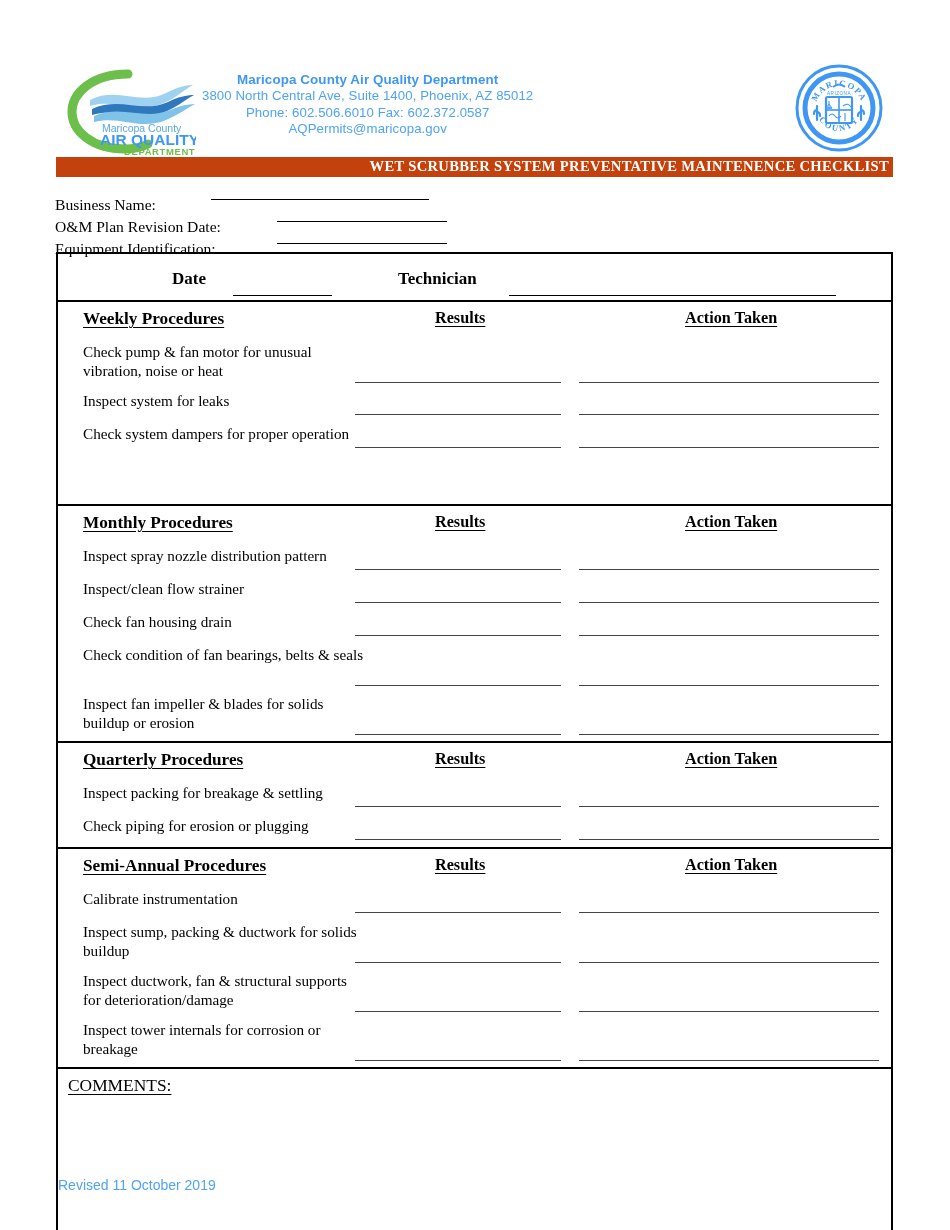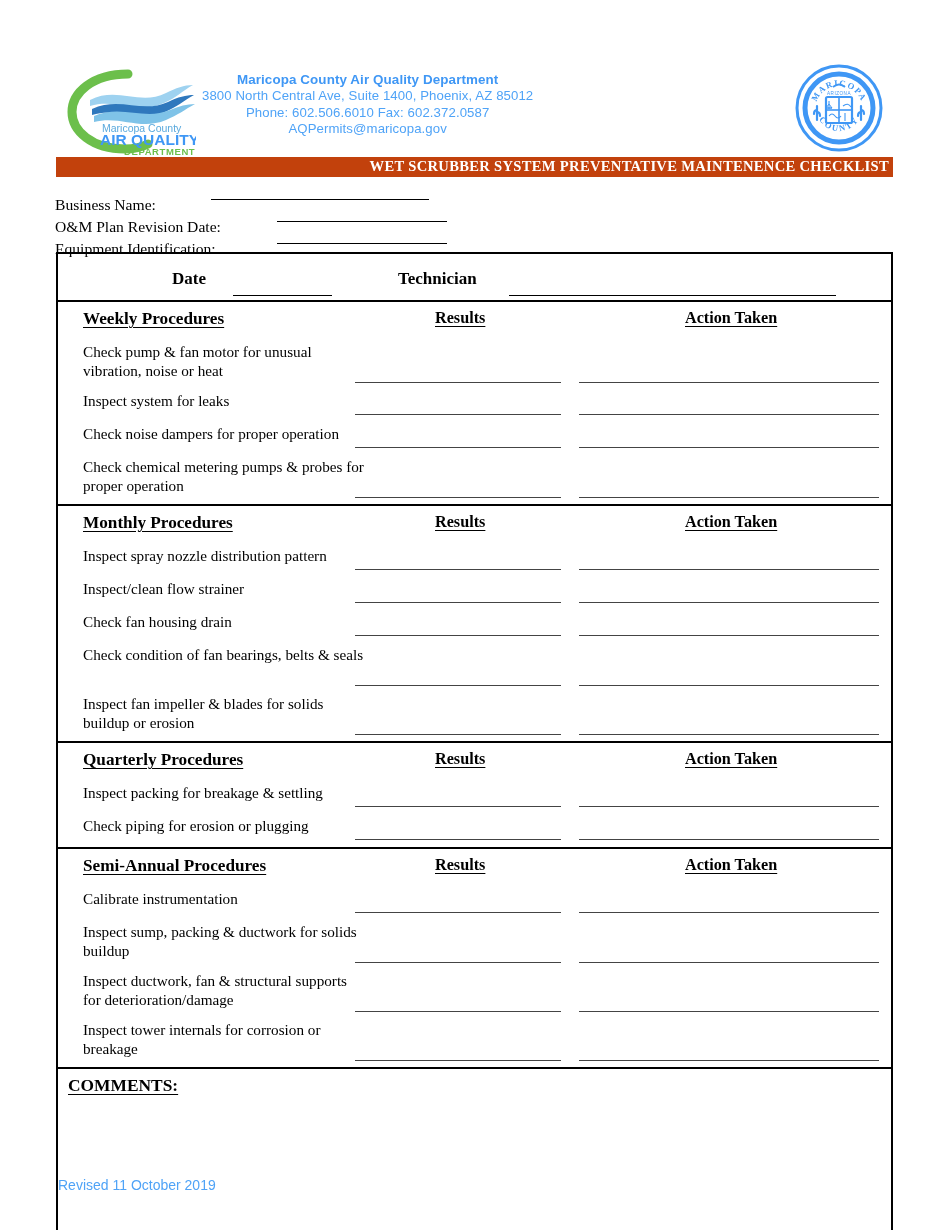--- a/index.html
+++ b/index.html
@@ -169,21 +169,21 @@
   }
   .answer-rule.results { left: 282px; width: 206px; }
   .answer-rule.action  { left: 506px; width: 300px; }
   .procedure-row.single .answer-rule { bottom: 7px; }
   .procedure-row.double .answer-rule { bottom: 6px; }
 
   
   #comments-block { position: absolute; left: 0; right: 0; }
   #comments-label {
     position: absolute; left: 10px; top: 8px;
-    font-weight: bold; font-size: 17.4px;
+    font-weight: normal; font-size: 17.4px;
     text-decoration: underline;
     text-underline-offset: 2.5px;
   }
   #comments-area {
     position: absolute;
     left: 6px; top: 38px; right: 6px; height: 60px;
   }
 
   
   #revision-footer {
@@ -288,26 +288,21 @@
           <div class="procedure-text">Check pump &amp; fan motor for unusual vibration, noise or heat</div>
           <span class="answer-rule results"></span>
           <span class="answer-rule action"></span>
         </div>
         <div class="procedure-row single">
           <div class="procedure-text">Inspect system for leaks</div>
           <span class="answer-rule results"></span>
           <span class="answer-rule action"></span>
         </div>
         <div class="procedure-row single">
-          <div class="procedure-text">Check noise dampers for proper operation</div>
-          <span class="answer-rule results"></span>
-          <span class="answer-rule action"></span>
-        </div>
-        <div class="procedure-row double">
-          <div class="procedure-text">Check chemical metering pumps &amp; probes for proper operation</div>
+          <div class="procedure-text">Check system dampers for proper operation</div>
           <span class="answer-rule results"></span>
           <span class="answer-rule action"></span>
         </div>
       </div>
       <div class="section-rule" style="top: 250px;"></div>
       <div class="section-block" style="top: 250px;">
         <div class="section-header">
           <span class="section-title">Monthly Procedures</span>
           <span class="col-heading results">Results</span>
           <span class="col-heading action">Action Taken</span>

